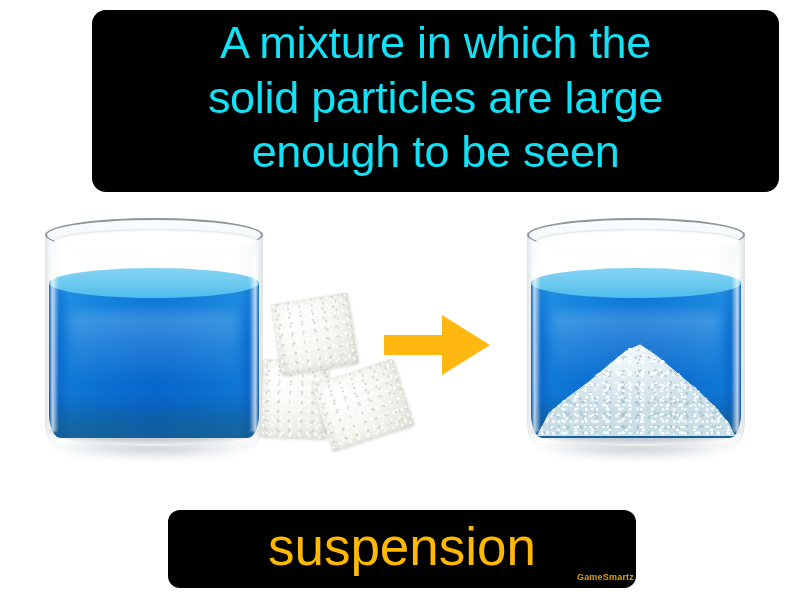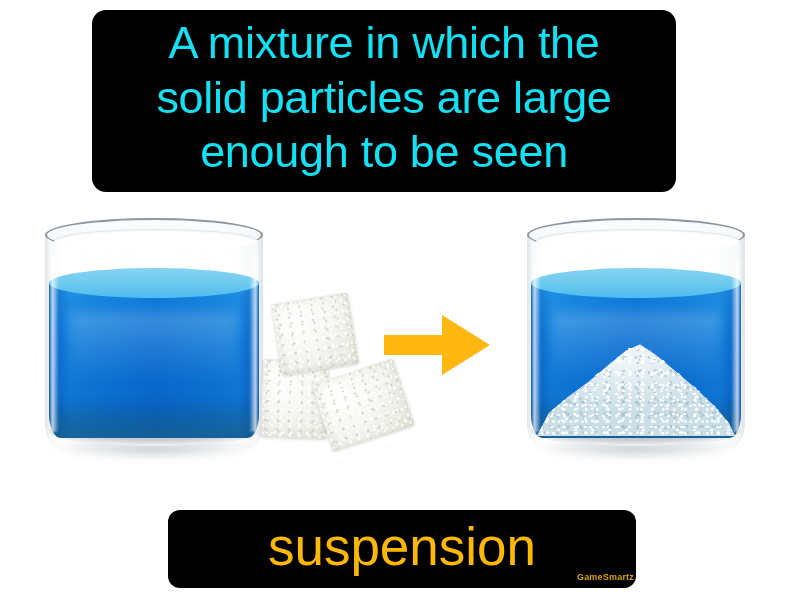--- a/index.html
+++ b/index.html
@@ -17,21 +17,21 @@
     height: 600px;
     background: #ffffff;
     overflow: hidden;
   }
 
   
   #definition-banner {
     position: absolute;
     left: 92px;
     top: 10px;
-    width: 584px;
+    width: 687px;
     height: 182px;
     background: #000000;
     border-radius: 14px;
     display: flex;
     align-items: center;
     justify-content: center;
     box-sizing: border-box;
     padding: 4px 14px 10px 14px;
   }
   #definition-text {

